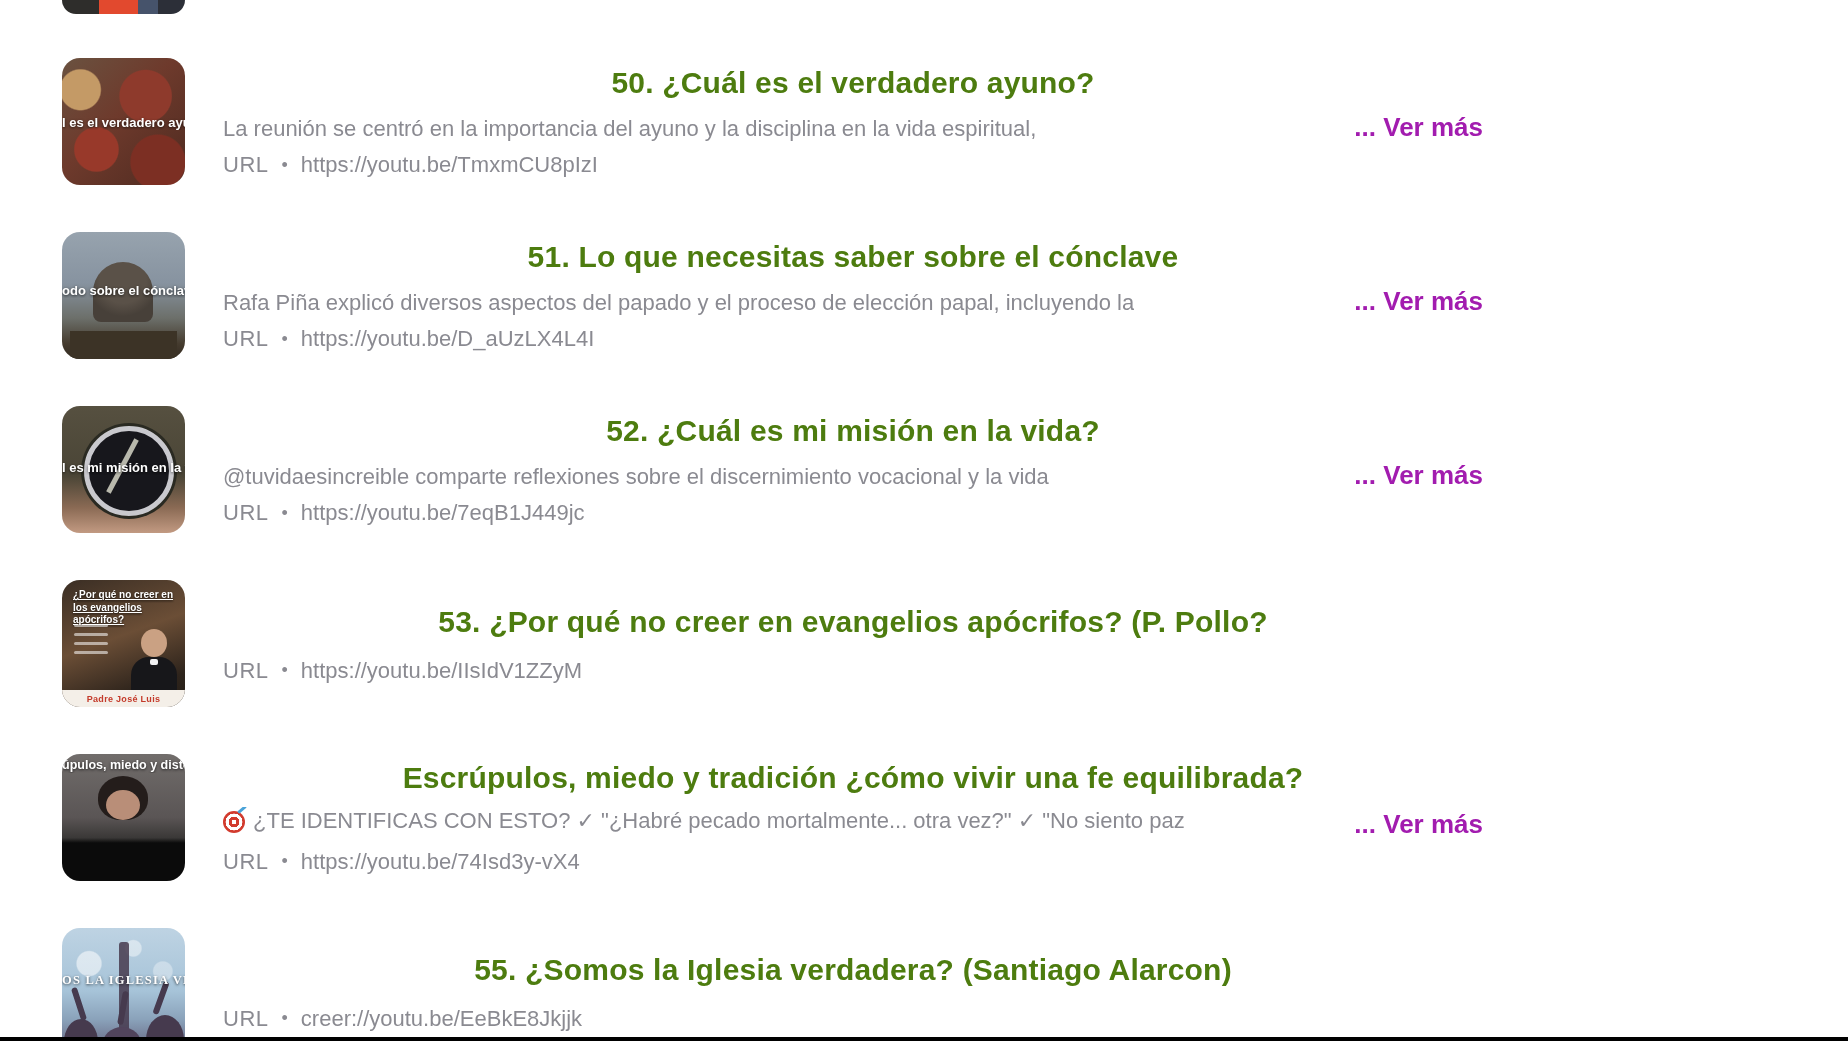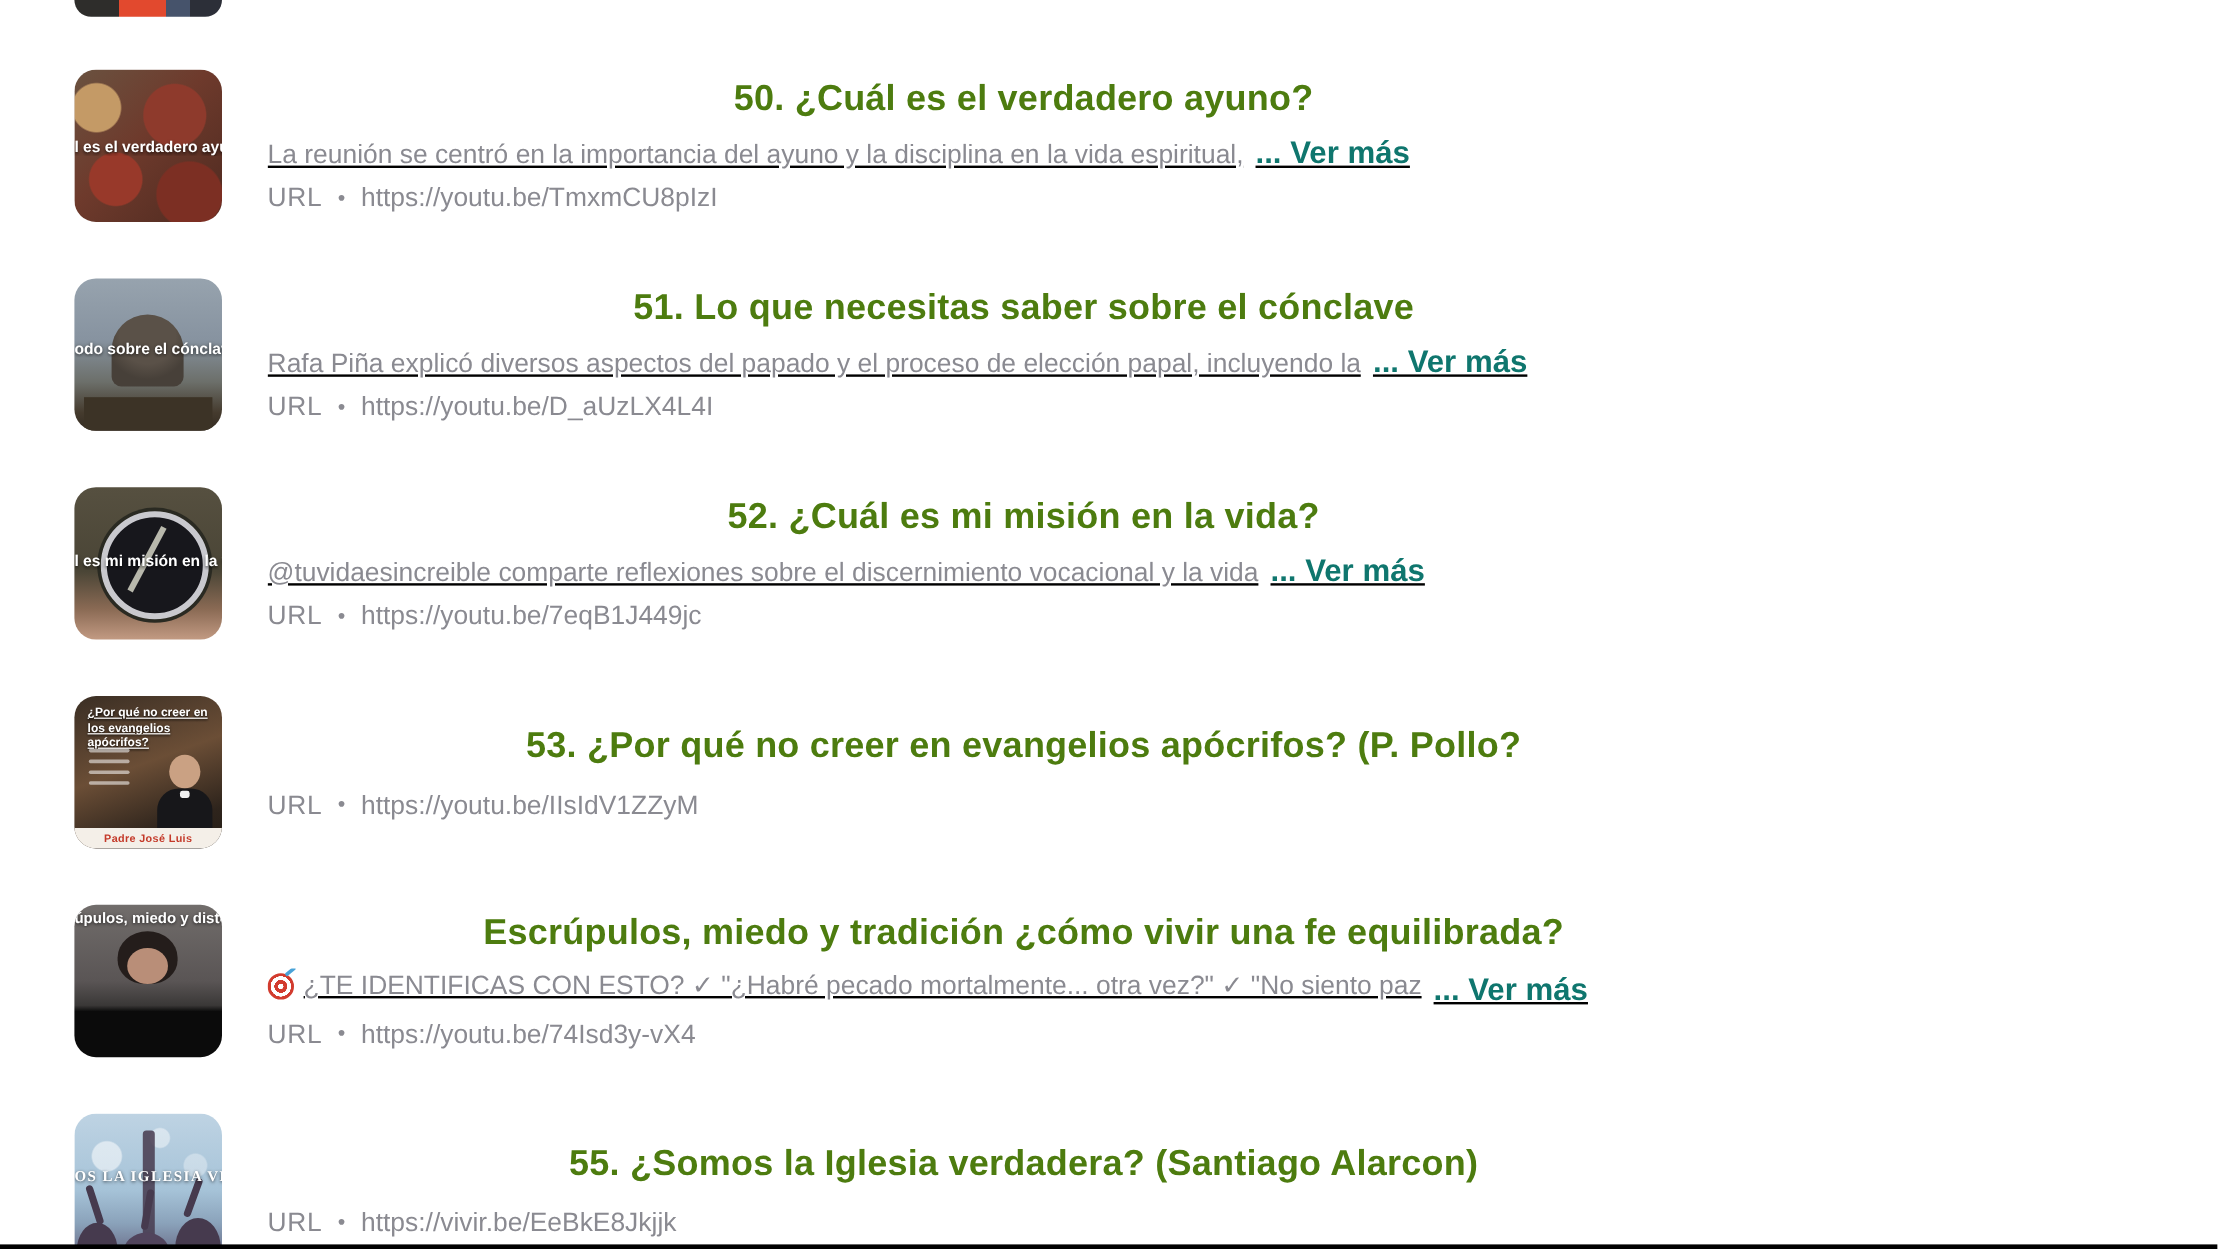--- a/index.html
+++ b/index.html
@@ -8,23 +8,23 @@
     background:#ffffff;
     font-family:"Liberation Sans", sans-serif;
     -webkit-font-smoothing:antialiased;
   }
   .list{margin-left:62px;width:1421px;}
 
   
   .row{display:flex;align-items:center;margin-bottom:47px;}
   .row-text{flex:1;min-width:0;margin-left:38px;}
   .title{font-size:30px;font-weight:700;color:#4d7c0f;letter-spacing:.2px;line-height:1.2;margin-bottom:11px;white-space:nowrap;overflow:hidden;text-align:center;}
-  .desc-row{display:flex;justify-content:flex-start;align-items:baseline;margin-bottom:9px;text-decoration:underline;}
+  .desc-row{display:flex;justify-content:space-between;align-items:baseline;margin-bottom:9px;}
   .desc{font-size:22px;color:#8a8a91;line-height:1.3;white-space:nowrap;overflow:hidden;display:flex;align-items:center;gap:8px;}
-  .vermas{font-size:26px;font-weight:700;color:#0f766e;white-space:nowrap;margin-left:10px;flex:0 0 auto;cursor:pointer;}
+  .vermas{font-size:26px;font-weight:700;color:#a21caf;white-space:nowrap;margin-left:10px;flex:0 0 auto;cursor:pointer;}
   .url-row{display:flex;align-items:center;gap:13px;font-size:22px;color:#8a8a91;text-align:right;}
   .url-label{letter-spacing:.5px;}
   .url-bullet{font-size:18px;}
   .url-link{white-space:nowrap;}
   .no-desc .title{margin-bottom:18px;}
 
   
   .thumb{width:123px;height:127px;border-radius:18px;position:relative;overflow:hidden;flex:0 0 123px;cursor:pointer;}
   .thumb-caption{position:absolute;left:0;right:0;color:#fff;font-weight:700;font-size:13px;line-height:1.1;
     text-shadow:0 1px 3px rgba(0,0,0,.7);white-space:nowrap;overflow:hidden;}
@@ -213,20 +213,20 @@
       <span class="crowd-arm a1"></span>
       <span class="crowd-arm a2"></span>
       <span class="crowd-arm a3"></span>
       <span class="thumb-caption">OS LA IGLESIA VERDAD</span>
     </div>
     <div class="row-text">
       <div class="title">55. ¿Somos la Iglesia verdadera? (Santiago Alarcon)</div>
       <div class="url-row">
         <span class="url-label">URL</span>
         <span class="url-bullet">•</span>
-        <span class="url-link">https://vivir.be/EeBkE8Jkjjk</span>
+        <span class="url-link">creer://youtu.be/EeBkE8Jkjjk</span>
       </div>
     </div>
   </div>
 
 </div>
 
 <div class="bottom-bar"></div>
 
 </body></html>

